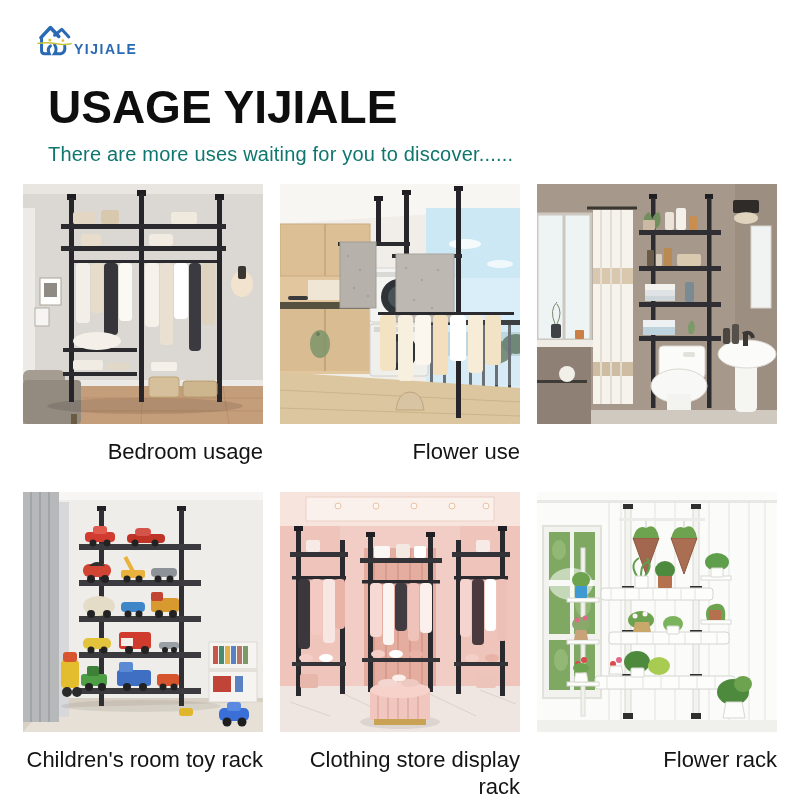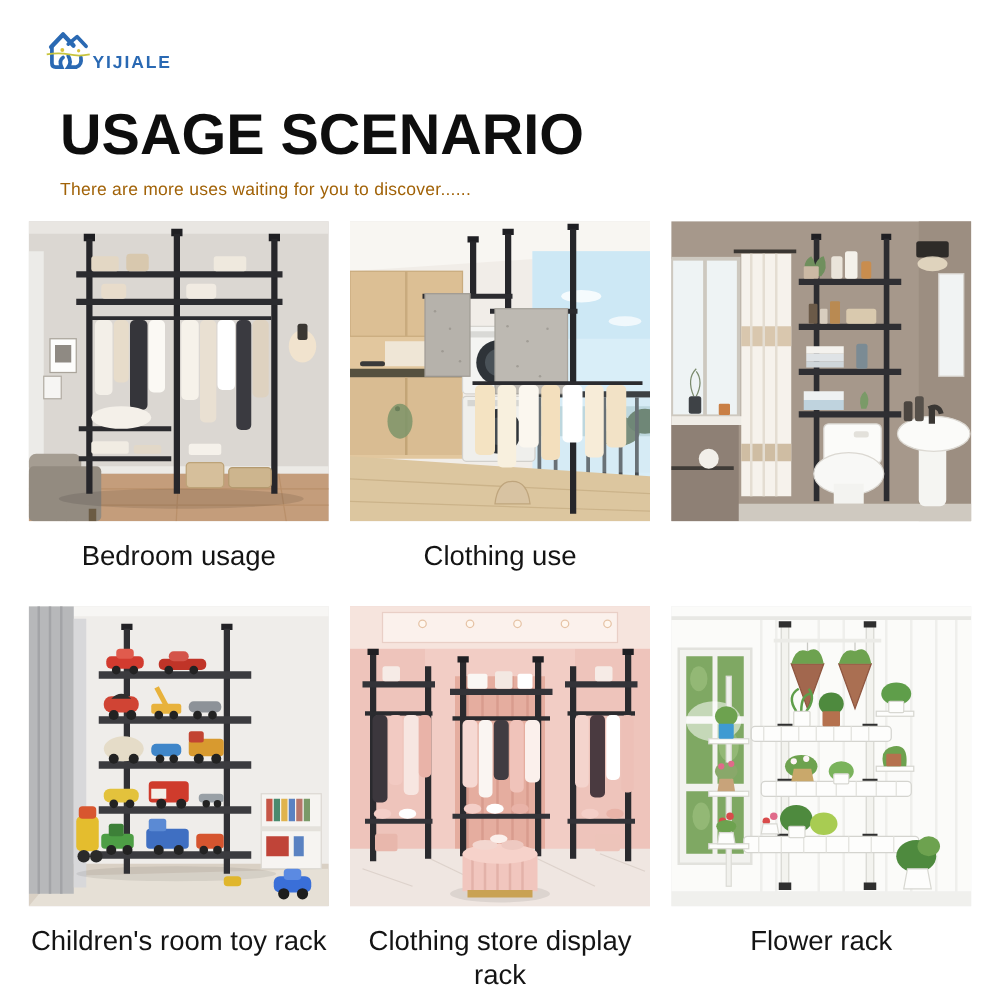--- a/index.html
+++ b/index.html
@@ -13,51 +13,51 @@
   .logo svg{display:block;}
   .logo-text{
     color:#2a69b3;font-weight:bold;font-size:14px;letter-spacing:1.5px;
     line-height:1;margin-left:1px;margin-bottom:2px;
   }
   h1.title{
     margin:26px 0 0 13px;font-size:46px;line-height:1.0;font-weight:800;
     color:#0e0e0e;letter-spacing:0;
   }
   .subtitle{
-    margin:13px 0 0 13px;font-size:14px;color:#a16207;letter-spacing:0.2px;
+    margin:13px 0 0 13px;font-size:20px;color:#0f766e;letter-spacing:0.2px;
   }
   .grid{
     width:754px;margin:18px auto 0;
     display:grid;grid-template-columns:repeat(3,240px);column-gap:17px;row-gap:0;
   }
   figure.card{margin:0;}
   .photo{width:240px;height:240px;display:block;background:#eee;}
   figcaption{
-    text-align:center;font-size:22px;color:#141414;padding:15px 0 27px;line-height:1.2;
+    text-align:right;font-size:22px;color:#141414;padding:15px 0 27px;line-height:1.2;
   }
 </style>
 </head>
 <body>
 
 <div class="header">
   <div class="logo">
     <span>
       <svg width="38" height="36" viewBox="0 0 64 60">
         <path d="M10 26 L26 9 L40 24" fill="none" stroke="#2a69b3" stroke-width="6" stroke-linejoin="round" stroke-linecap="round"></path>
         <path d="M33 22 L45 12 L57 25" fill="none" stroke="#2a69b3" stroke-width="5" stroke-linejoin="round" stroke-linecap="round"></path>
         <path d="M11 27 V48 Q11 53 16 53 H24 Q20 44 26 40" fill="none" stroke="#2a69b3" stroke-width="5" stroke-linecap="round"></path>
         <path d="M33 38 Q38 46 33 53 H44 Q52 50 50 40" fill="none" stroke="#2a69b3" stroke-width="5" stroke-linecap="round"></path>
         <path d="M4 36 Q20 33 34 36 T62 36" fill="none" stroke="#c8c43e" stroke-width="2.5"></path>
         <circle cx="25" cy="30" r="2.6" fill="#d8c23c"></circle>
         <circle cx="47" cy="31" r="2.2" fill="#d8c23c"></circle>
       </svg>
     </span>
     <span class="logo-text">YIJIALE</span>
   </div>
-  <h1 class="title">USAGE SCENARIO</h1>
+  <h1 class="title">USAGE YIJIALE</h1>
   <div class="subtitle">There are more uses waiting for you to discover......</div>
 </div>
 
 <div class="grid">
 
   <figure class="card">
     <svg class="photo" viewBox="0 0 240 240">
       <rect width="240" height="240" fill="#dbd7d2"></rect>
       <rect width="240" height="10" fill="#e9e6e2"></rect>
       <rect y="196" width="240" height="6" fill="#eceae6"></rect>
@@ -214,21 +214,21 @@
           <rect x="170" y="131" width="16" height="46" rx="4" fill="#ffffff"></rect>
           <rect x="188" y="131" width="15" height="58" rx="4" fill="#f7ecd8"></rect>
           <rect x="205" y="131" width="16" height="50" rx="4" fill="#f2e2c6"></rect>
         </g>
       </g>
       <g>
         <path d="M116 226 q2 -18 14 -18 q12 0 14 18 z" fill="#d8c3a2" stroke="#bfa57d"></path>
       </g>
       <ellipse cx="40" cy="160" rx="10" ry="14" fill="#7d9468" opacity="0.85"></ellipse>
     </svg>
-    <figcaption>Clothing use</figcaption>
+    <figcaption>Flower use</figcaption>
   </figure>
 
   <figure class="card">
     <svg class="photo" viewBox="0 0 240 240">
       <rect width="240" height="240" fill="#a6988b"></rect>
       <rect x="198" width="42" height="240" fill="#9c8e81"></rect>
       <rect y="226" width="240" height="14" fill="#cfc9c0"></rect>
       <g>
         <rect x="0" y="30" width="54" height="126" fill="#eef3f4" stroke="#cdc8bf" stroke-width="3"></rect>
         <line x1="27" y1="30" x2="27" y2="156" stroke="#cdc8bf" stroke-width="3"></line>

